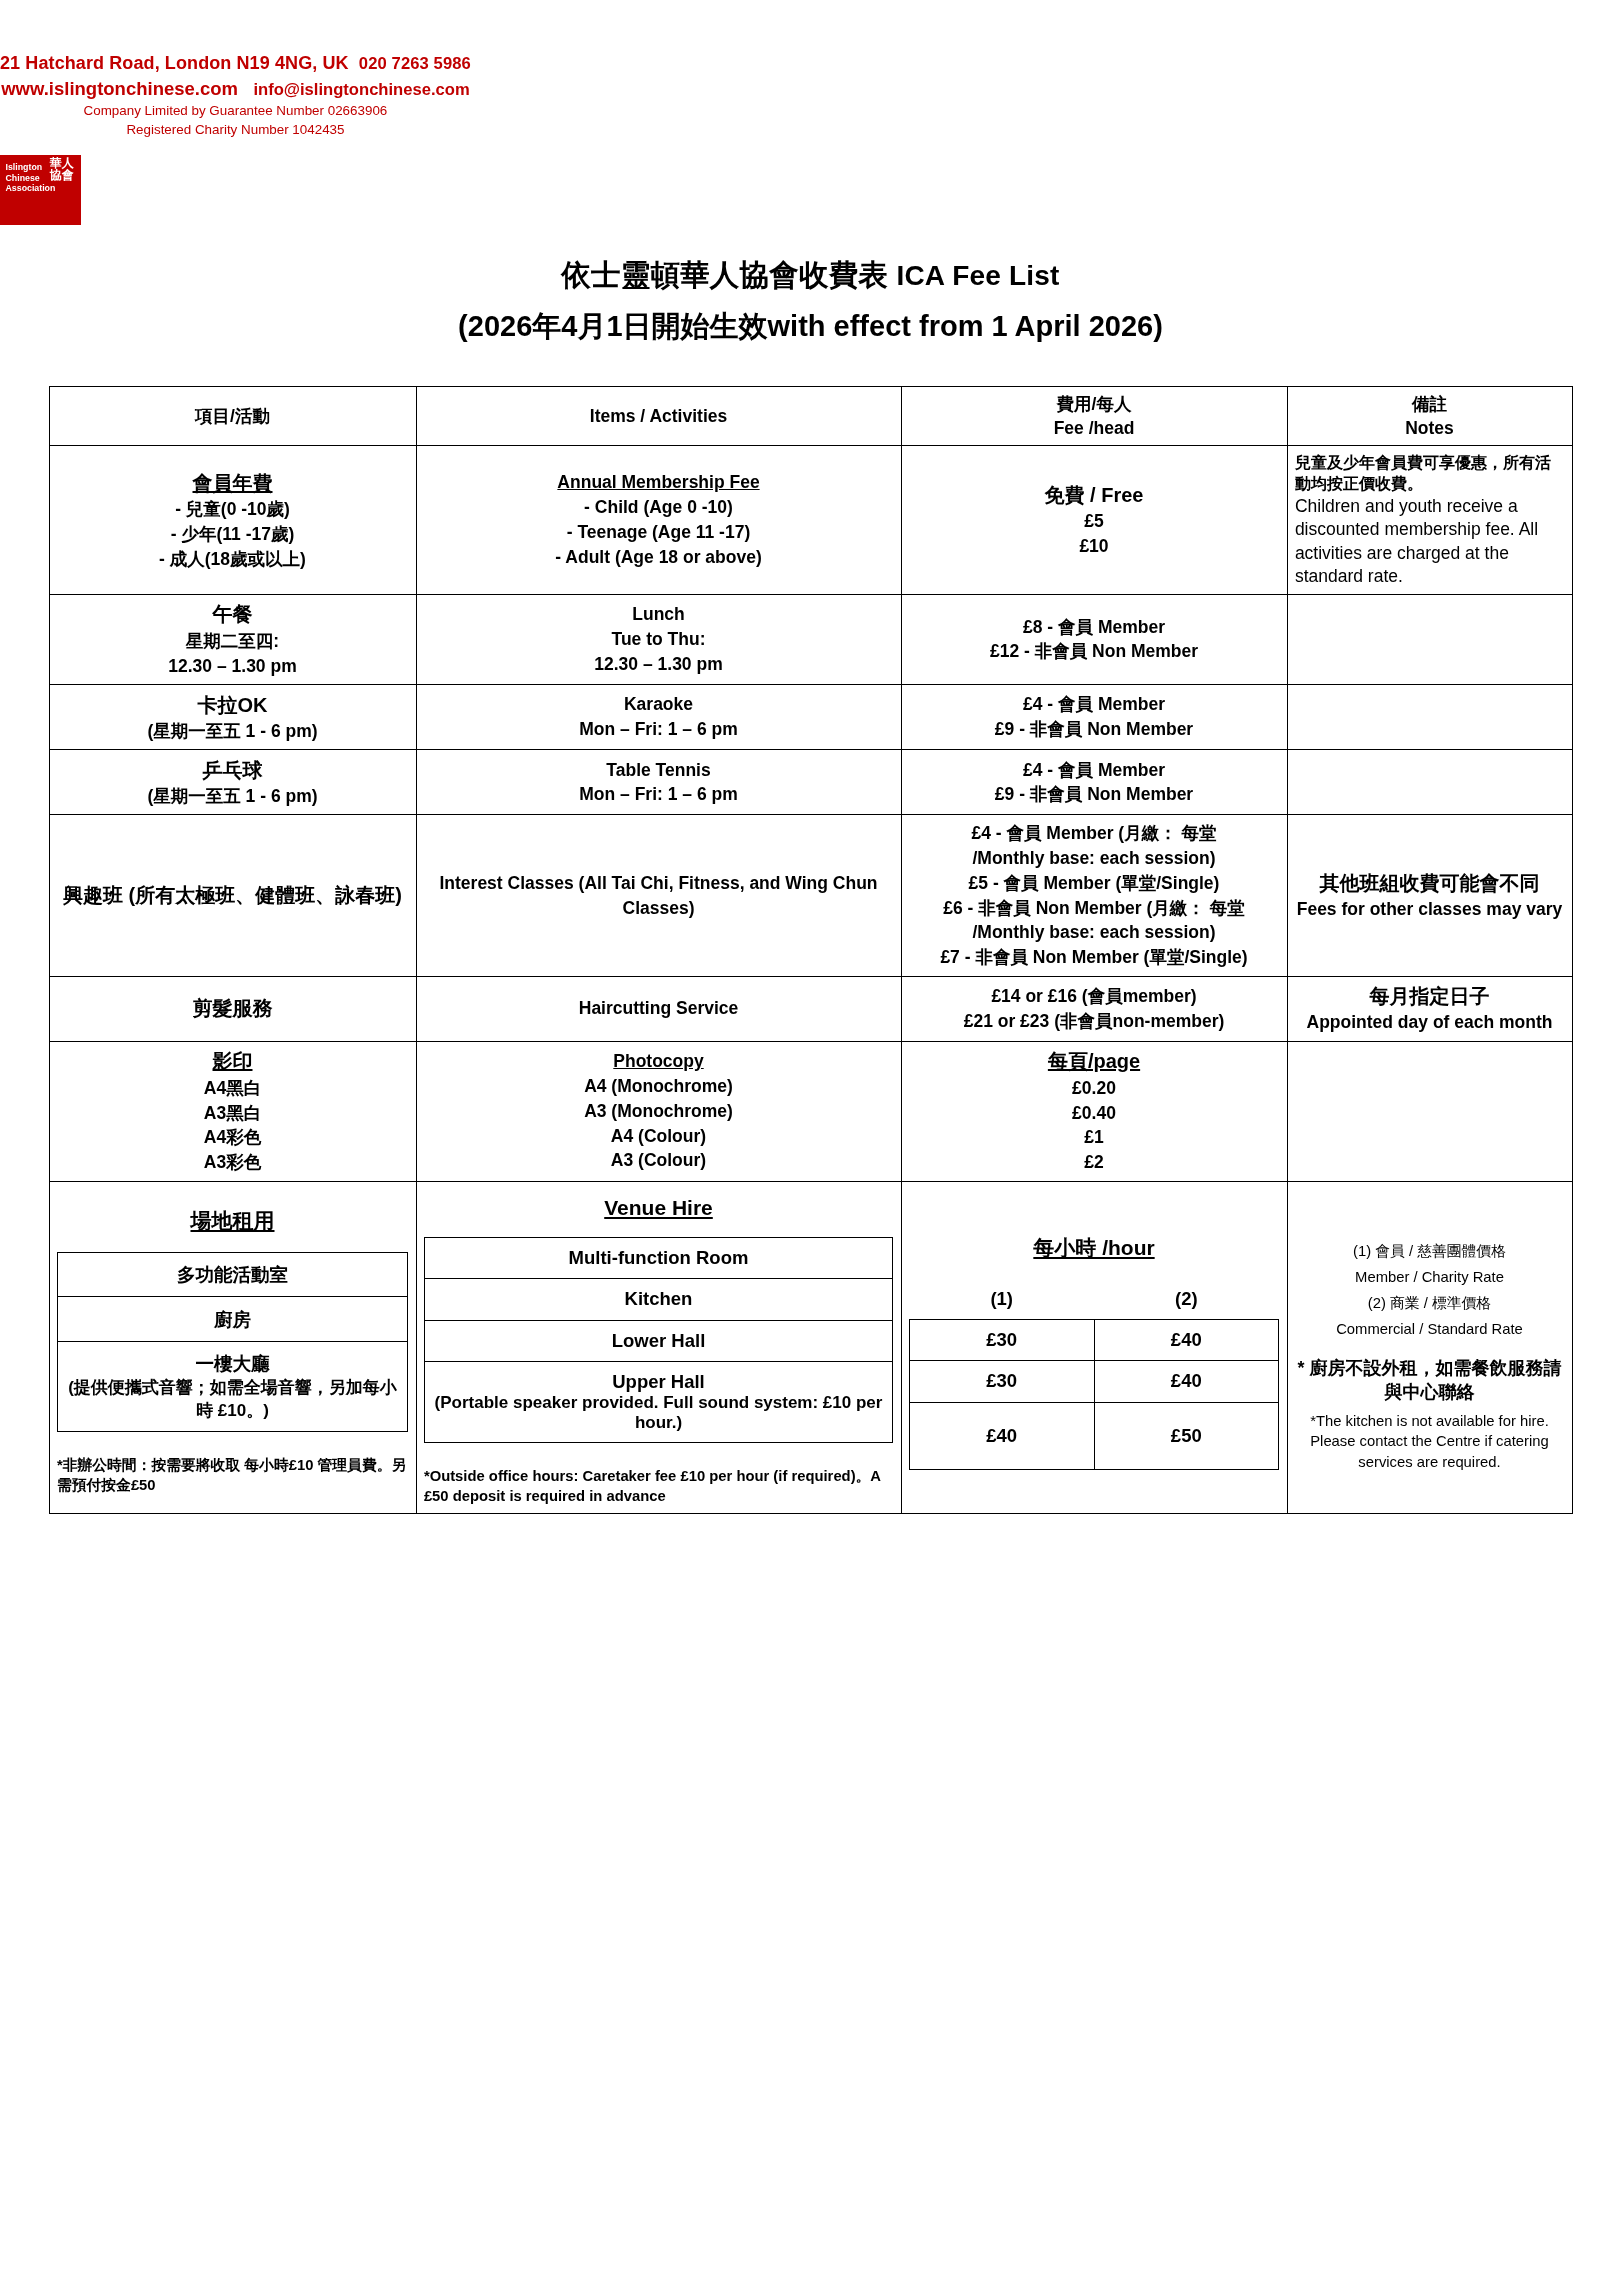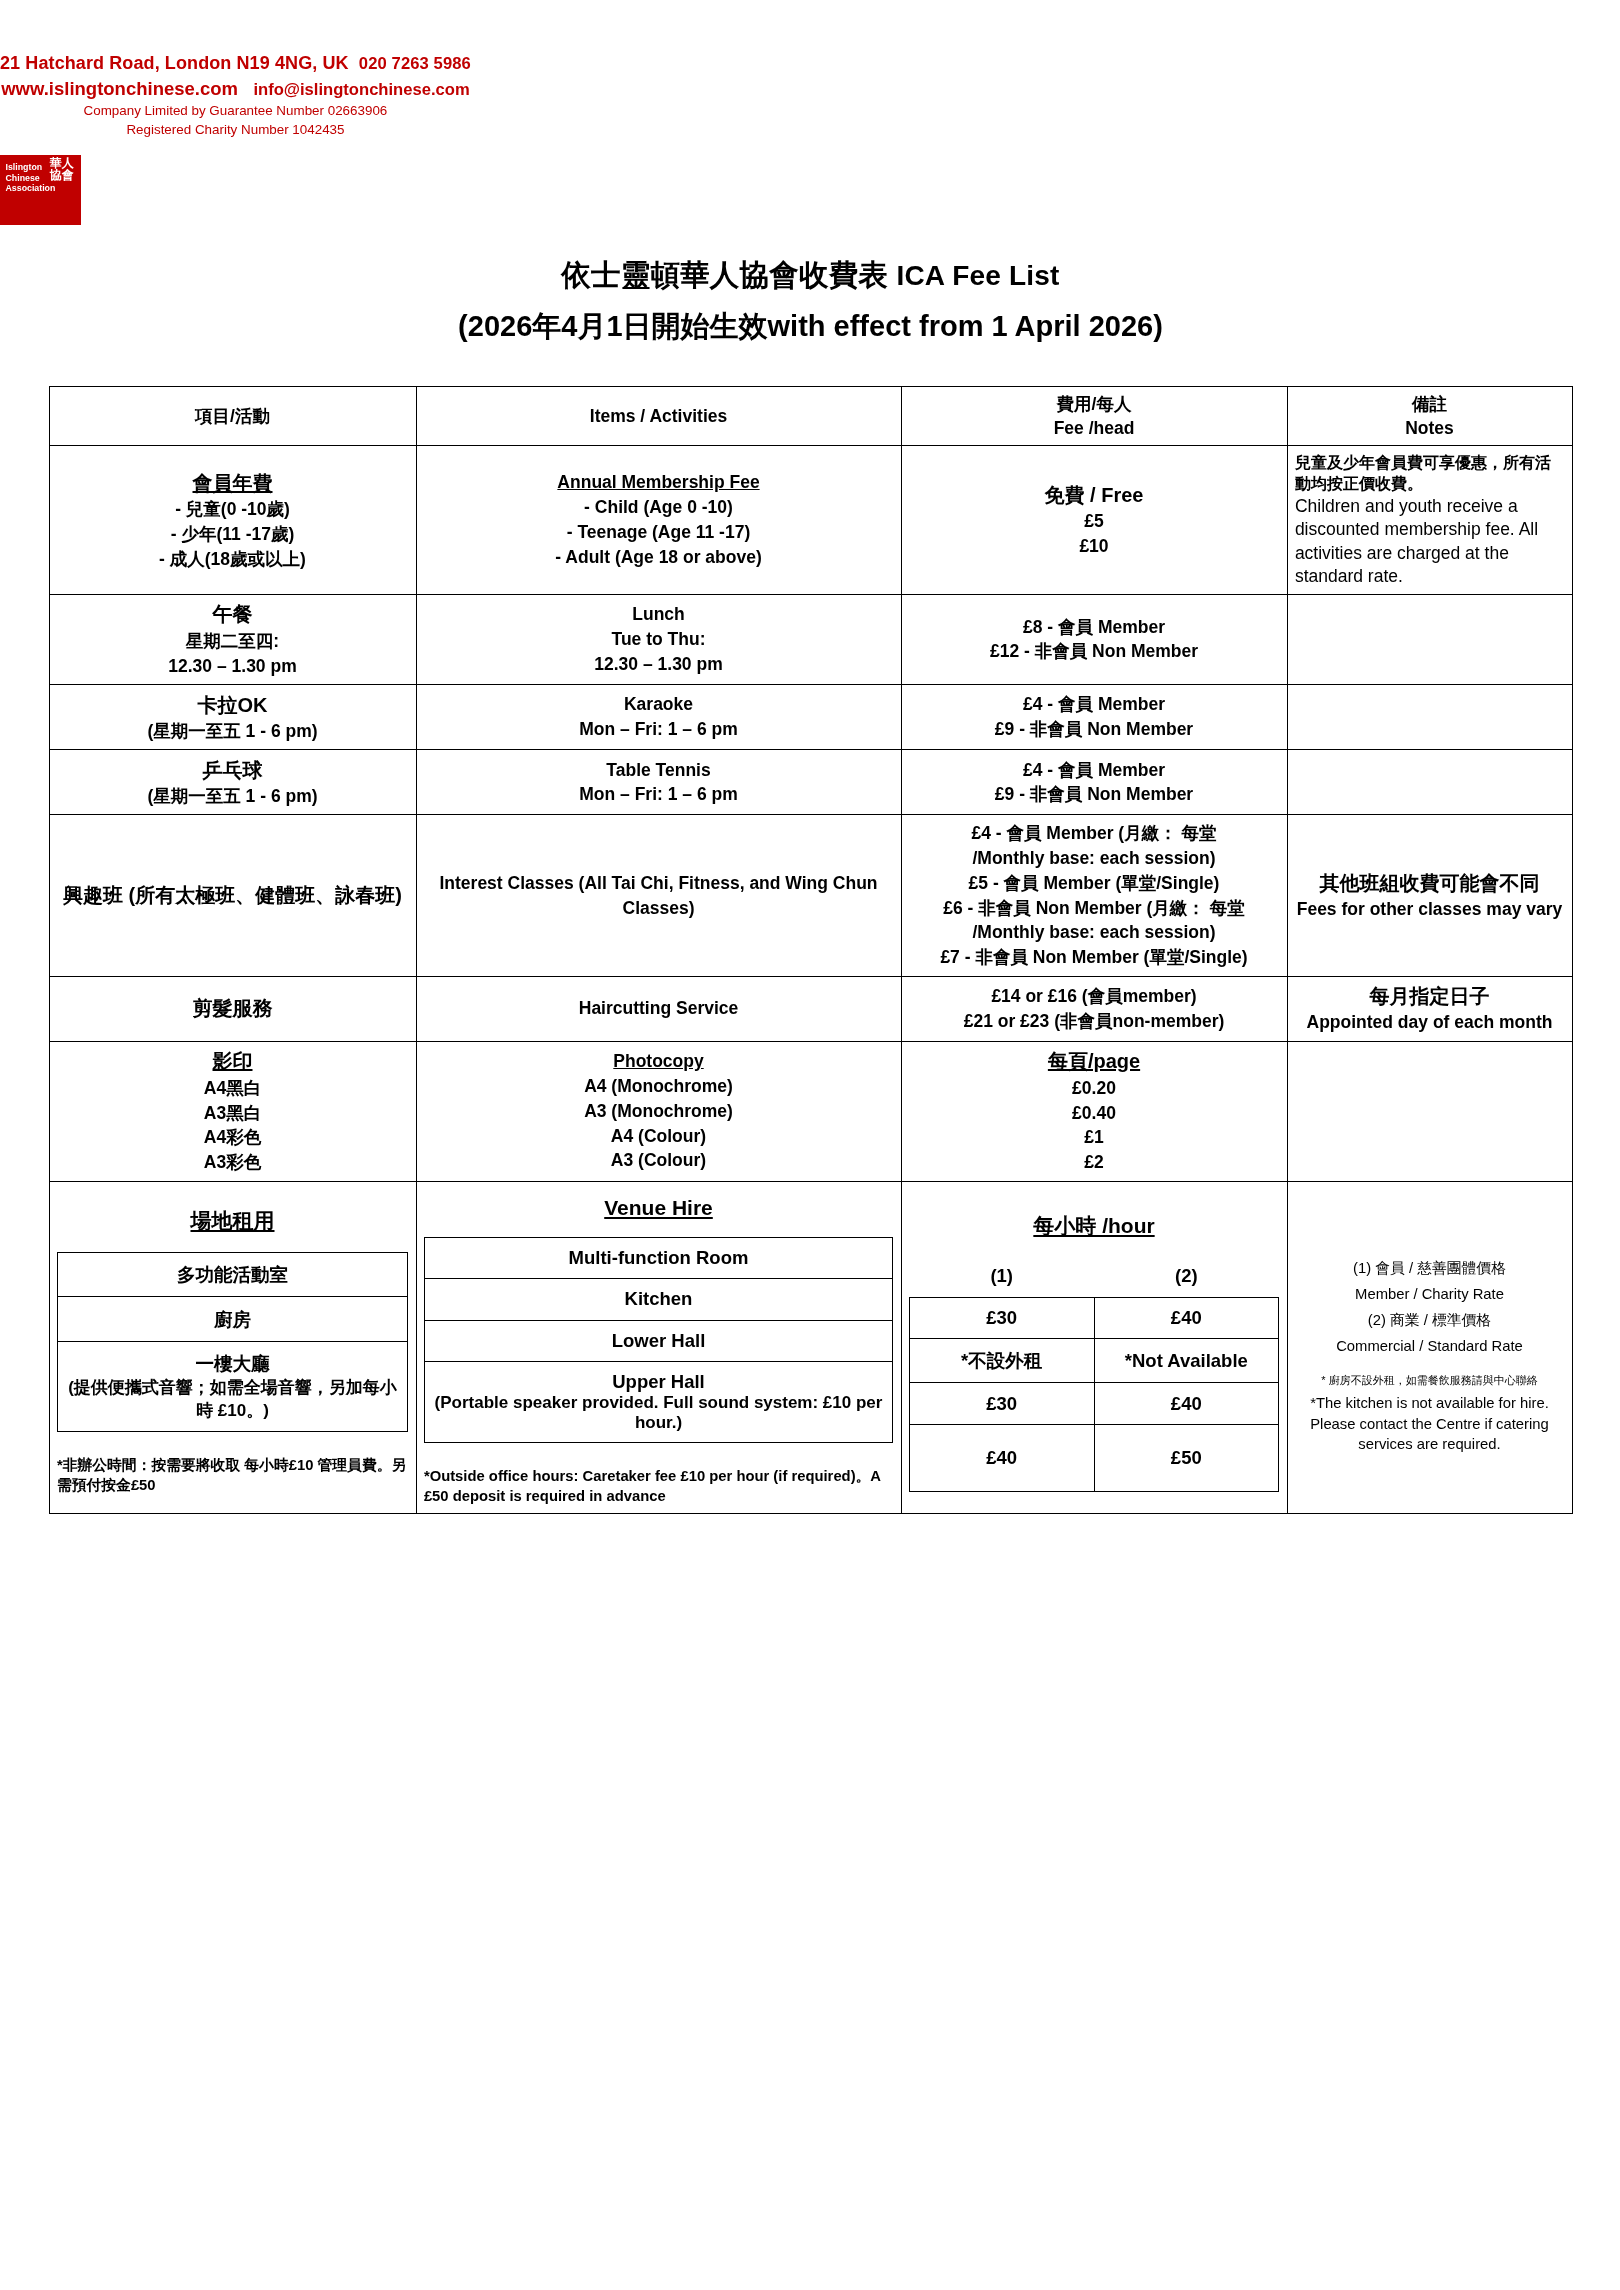--- a/index.html
+++ b/index.html
@@ -208,21 +208,21 @@
   .notes-venue {
     font-size: 14.8px;
     line-height: 1.38;
     text-align: center;
     padding-top: 24px;
   }
   .notes-venue .num {
     display: block;
     margin-bottom: 5.5px;
   }
-  .notes-venue .cnb { font-weight: normal; font-size: 11px; }
+  .notes-venue .cnb { font-weight: bold; font-size: 18px; }
 </style>
 </head>
 <body>
 
 <div class="page">
 
   <div class="header">
     <div class="header-text">
       <div class="hdr-line1">
         <span>21 Hatchard Road, London N19 4NG, UK</span>
@@ -460,24 +460,20 @@
             <tbody>
               <tr class="rate-hdr">
                 <td>(1)</td>
                 <td>(2)</td>
               </tr>
               <tr>
                 <td>£30</td>
                 <td>£40</td>
               </tr>
               <tr>
-                <td>*不設外租</td>
-                <td>*Not Available</td>
-              </tr>
-              <tr>
                 <td>£30</td>
                 <td>£40</td>
               </tr>
               <tr>
                 <td style="padding:22px 3.7px;">£40</td>
                 <td style="padding:22px 3.7px;">£50</td>
               </tr>
             </tbody>
           </table>
         </td>

